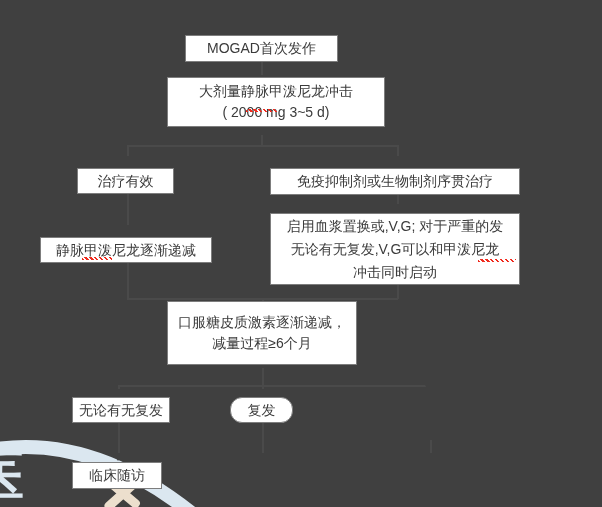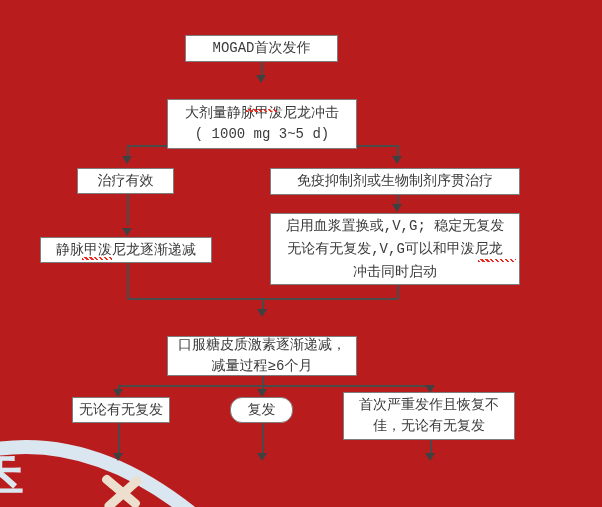--- a/index.html
+++ b/index.html
@@ -1,41 +1,41 @@
 <!DOCTYPE html>
 <html><head>
 <meta charset="utf-8">
 <style>
   html,body{margin:0;padding:0;background:#ffffff;}
   .canvas{
-    position:relative;width:602px;height:507px;background:#b91c1c;overflow:hidden;
-    font-family:Liberation Mono, monospace;color:#3b3b3b;
+    position:relative;width:602px;height:507px;background:#404040;overflow:hidden;
+    font-family:Liberation Sans, sans-serif;color:#3b3b3b;
   }
   
   .wm-svg{position:absolute;left:0;top:0;width:602px;height:507px;pointer-events:none;}
   .wm-glyph{
     position:absolute;left:-30px;top:448px;font-size:54px;font-weight:bold;
     color:#dbe7f0;letter-spacing:0;line-height:1;user-select:none;
   }
   .wm-bar{position:absolute;background:#ecdfcd;border-radius:4px;}
   .wm-bar1{left:98px;top:487px;width:46px;height:9px;transform:rotate(40deg);}
   .wm-bar2{left:100px;top:489px;width:46px;height:9px;transform:rotate(-42deg);}
   
   .node{
     position:absolute;box-sizing:border-box;border:1.5px solid #7d7d7d;background:#ffffff;
     display:flex;flex-direction:column;align-items:center;justify-content:center;
     font-size:14px;line-height:21px;text-align:center;color:#3b3b3b;z-index:2;
   }
   .n-first-attack{left:185px;top:35px;width:153px;height:27px;}
-  .n-ivmp      {left:167px;top:99px;width:190px;height:50px;}
+  .n-ivmp      {left:167px;top:77px;width:218px;height:50px;}
   .n-effective {left:77px; top:168px;width:97px; height:26px;align-items:center;}
   .n-noresp    {left:270px;top:168px;width:250px;height:27px;}
   .n-ivtaper   {left:40px; top:237px;width:172px;height:26px;}
   .n-plex      {left:270px;top:213px;width:250px;height:72px;line-height:23px;}
-  .n-oral      {left:167px;top:336px;width:190px;height:40px;}
+  .n-oral      {left:167px;top:301px;width:190px;height:64px;}
   .n-stable    {left:72px; top:397px;width:98px; height:26px;}
   .n-relapse   {left:230px;top:397px;width:63px; height:26px;border-radius:12px;}
   .n-severe    {left:343px;top:392px;width:172px;height:48px;}
   .n-followup  {left:72px; top:462px;width:90px; height:27px;}
   .n-ist       {left:245px;top:462px;width:258px;height:27px;}
   
   .vline{position:absolute;width:1.5px;background:#4a4a4a;z-index:1;}
   .hline{position:absolute;height:1.5px;background:#4a4a4a;z-index:1;}
   .ah{position:absolute;width:0;height:0;z-index:1;
       border-left:5px solid transparent;border-right:5px solid transparent;
@@ -95,58 +95,57 @@
   <div class="ah" style="left:257px;top:453px;"></div>
   <div class="vline" style="left:430px;top:440px;height:13px;"></div>
   <div class="ah" style="left:425px;top:453px;"></div>
 
   <div class="node n-first-attack">
     <span>MOGAD首次发作</span>
   </div>
 
   <div class="node n-ivmp">
     <span>大剂量静脉甲泼尼龙冲击</span>
-    <span>( 1000 mg 3~5 d)</span>
+    <span>( 2000 mg 3~5 d)</span>
   </div>
 
   <div class="node n-effective">
     <span>治疗有效</span>
   </div>
 
   <div class="node n-noresp">
     <span>免疫抑制剂或生物制剂序贯治疗</span>
   </div>
 
   <div class="node n-ivtaper">
     <span>静脉甲泼尼龙逐渐递减</span>
   </div>
 
   <div class="node n-plex">
-    <span>启用血浆置换或,V,G; 稳定无复发</span>
+    <span>启用血浆置换或,V,G; 对于严重的发</span>
     <span>无论有无复发,V,G可以和甲泼尼龙</span>
     <span>冲击同时启动</span>
   </div>
 
   <div class="node n-oral">
     <span>口服糖皮质激素逐渐递减，</span>
     <span>减量过程≥6个月</span>
   </div>
 
   <div class="node n-stable">
     <span>无论有无复发</span>
   </div>
 
   <div class="node n-relapse">
     <span>复发</span>
   </div>
 
-  <div class="node n-severe">
-    <span>首次严重发作且恢复不</span>
-    <span>佳，无论有无复发</span>
+
+  <div class="node n-followup">
+    <span>临床随访</span>
   </div>
-
 
 
   <div class="squiggle" style="left:246px;top:109px;width:32px;"></div>
   <div class="squiggle" style="left:82px;top:257px;width:30px;"></div>
   <div class="squiggle" style="left:478px;top:259px;width:38px;"></div>
 
 </div>
 
 </body></html>

